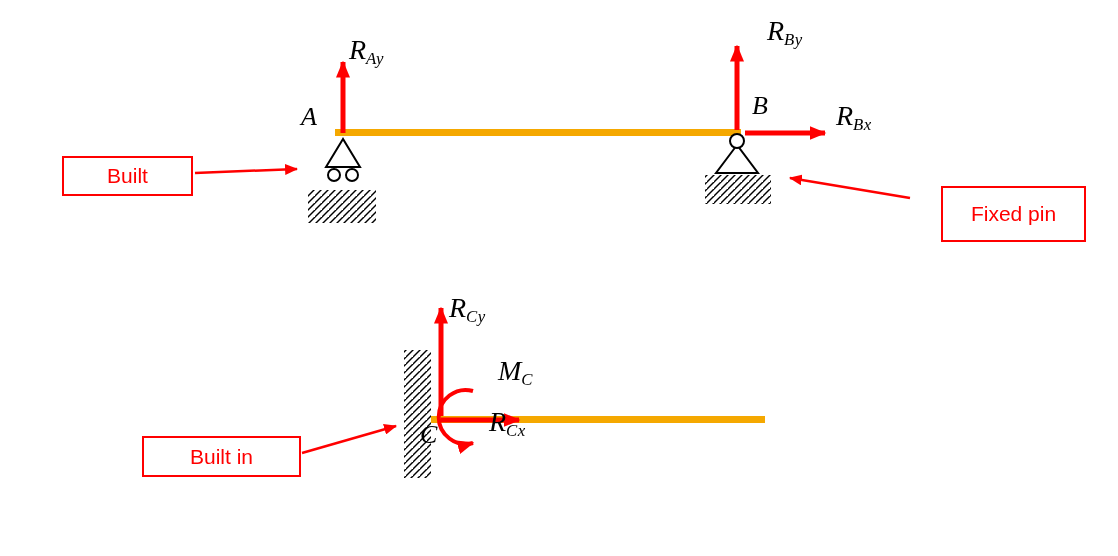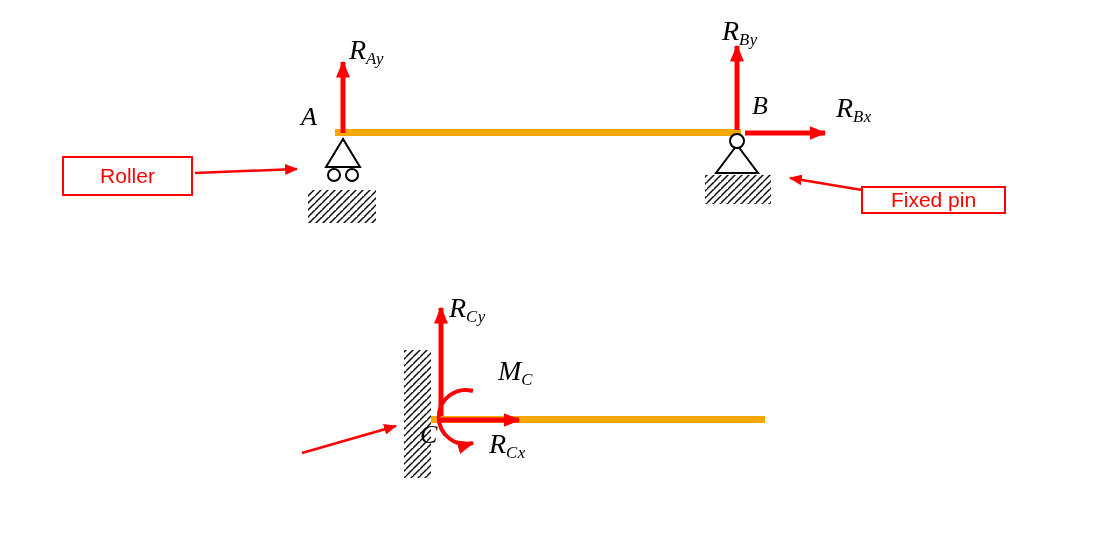--- a/index.html
+++ b/index.html
@@ -98,46 +98,49 @@
   </div>
 
   <div class="math-label point-label" style="left:752px; top:93px">
     <span>B</span>
   </div>
 
   <div class="math-label" style="left:349px; top:36px">
     <span>R</span><span class="msub">Ay</span>
   </div>
 
-  <div class="math-label" style="left:722px; top:17px">
+  <div class="math-label" style="left:767px; top:17px">
     <span>R</span><span class="msub">By</span>
   </div>
 
-  <div class="math-label" style="left:836px; top:94px">
+  <div class="math-label" style="left:836px; top:102px">
     <span>R</span><span class="msub">Bx</span>
   </div>
 
   <div class="math-label point-label" style="left:420px; top:422px">
     <span>C</span>
   </div>
 
   <div class="math-label" style="left:449px; top:294px">
     <span>R</span><span class="msub">Cy</span>
   </div>
 
-  <div class="math-label" style="left:489px; top:430px">
+  <div class="math-label" style="left:489px; top:408px">
     <span>R</span><span class="msub">Cx</span>
   </div>
 
   <div class="math-label" style="left:498px; top:357px">
     <span>M</span><span class="msub">C</span>
   </div>
 
   <div class="callout" style="left:62px; top:156px; width:131px; height:40px">
-    <span>Roller</span>
+    <span>Built</span>
   </div>
 
-  <div class="callout" style="left:861px; top:186px; width:145px; height:28px">
+  <div class="callout" style="left:941px; top:186px; width:145px; height:56px">
     <span>Fixed pin</span>
   </div>
 
+  <div class="callout" style="left:142px; top:436px; width:159px; height:41px">
+    <span>Built in</span>
+  </div>
 
 </div>
 
 </body></html>

